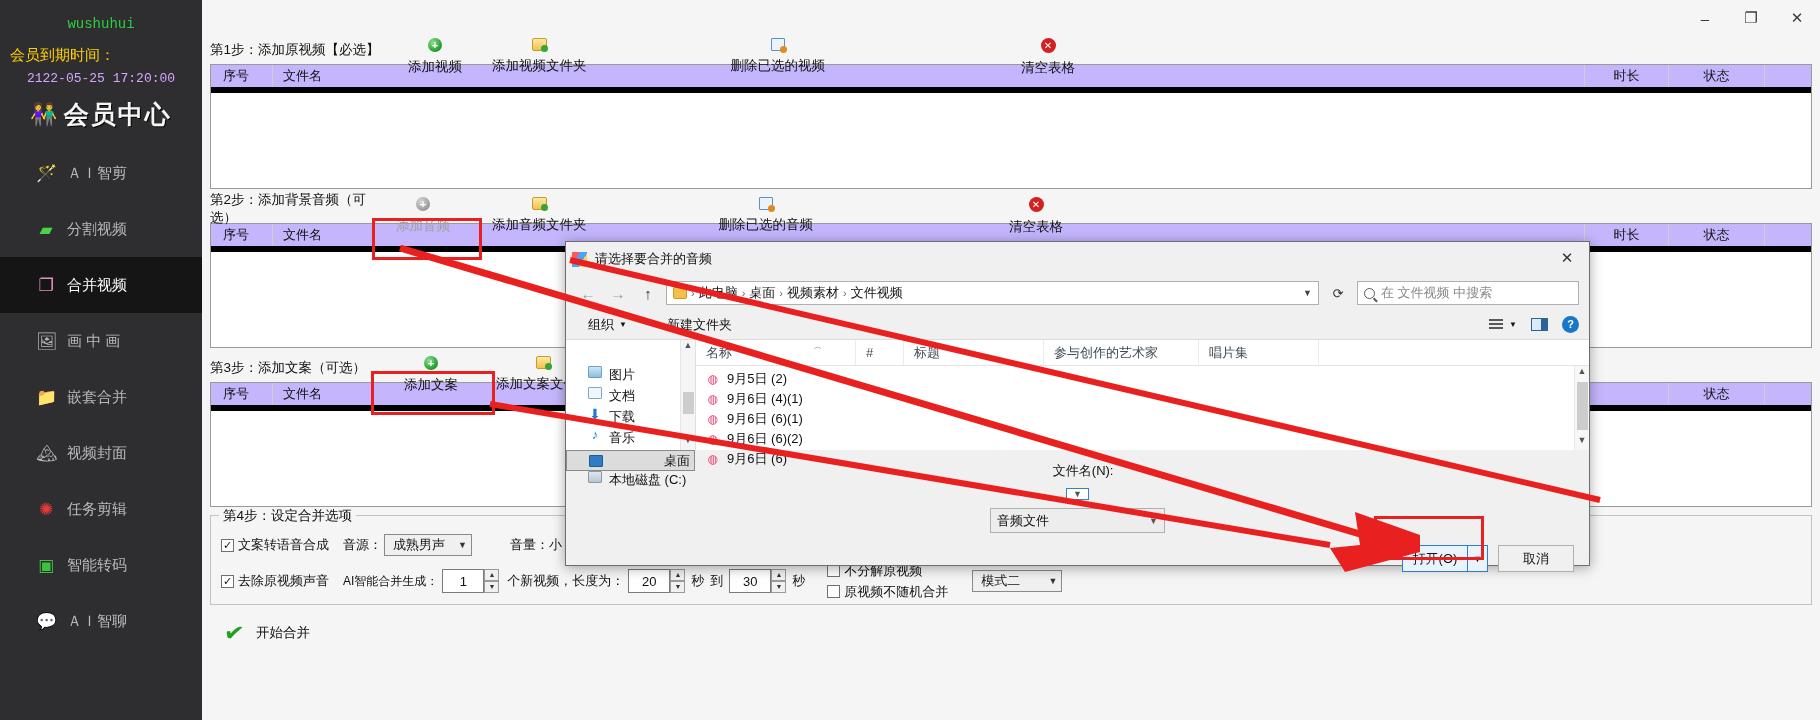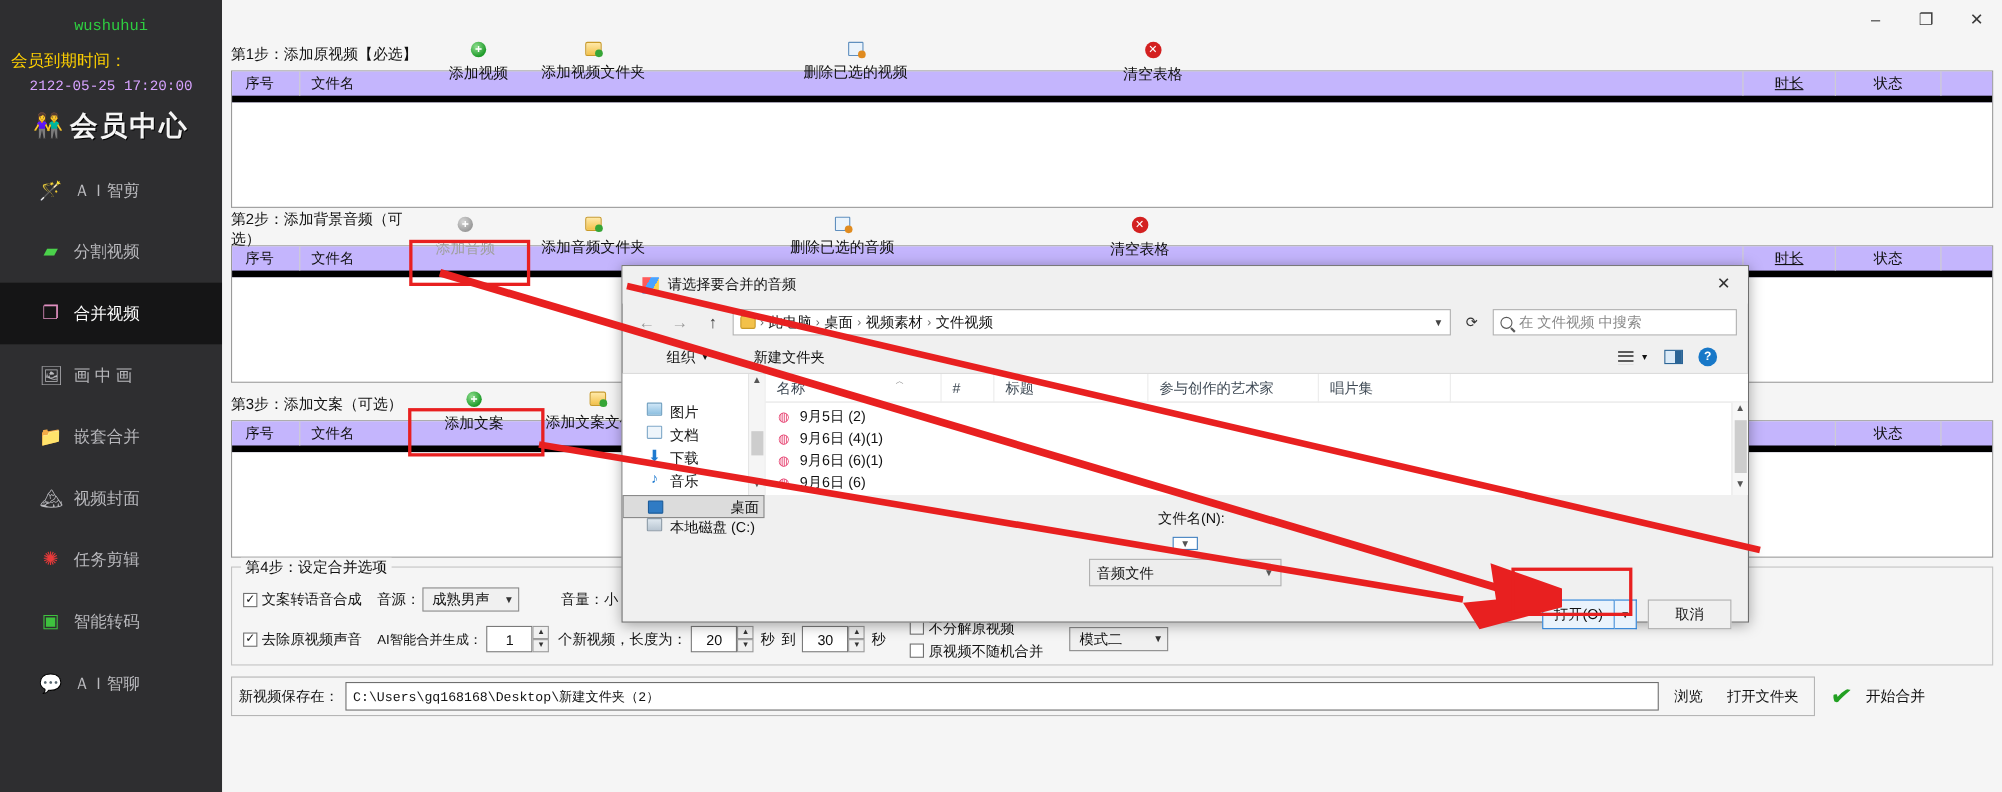--- a/index.html
+++ b/index.html
@@ -122,21 +122,21 @@
 
   
   .tablebox { background:#fff; border:1px solid #9a9a9a; margin:0 8px; }
   .thead {
     display:flex; height:28px; background:#c4b5fd; border-bottom:6px solid #000000;
     font-size:13px;
   }
   .thead .th { border-right:1px solid #cfcfcf; display:flex; align-items:center; }
   .th.c-idx { width:62px; padding-left:12px; }
   .th.c-name { flex:1; padding-left:10px; }
-  .th.c-dur { width:84px; justify-content:center;text-decoration:underline; }
+  .th.c-dur { width:84px; justify-content:center; }
   .th.c-state { width:96px; justify-content:center; }
   .th.c-end { width:46px; border-right:none; }
   .tbody { background:#fff; }
 
   
   .fieldset {
     margin:8px 8px 0 8px; border:1px solid #c3c3c3; position:relative;
     background:#f5f5f5; padding:10px 10px 8px 10px;
   }
   .fieldset > .legend {
@@ -193,21 +193,21 @@
     padding-left:14px; cursor:pointer; font-size:13.5px; background:#f5f5f5;
   }
   .check-green { color:#22a022; font-size:24px; font-weight:bold; transform:rotate(8deg); }
 
   
   #dialog {
     position:absolute; left:565px; top:241px; width:1025px; height:325px;
     background:#f0f0f0; border:1px solid #6e6e6e; box-shadow:0 2px 12px rgba(0,0,0,.35);
     font-size:13px;
   }
-  .dlg-title { height:34px; display:flex; align-items:center; padding-left:18px; gap:8px; background:#f0f0f0;}
+  .dlg-title { height:34px; display:flex; align-items:center; padding-left:6px; gap:8px; background:#f0f0f0;}
   .dlg-ico {
     width:15px;height:15px;flex:none;
     background:linear-gradient(120deg,#ff5a5a 0 33%,#4aa3ff 33% 66%,#ffd24d 66%);
   }
   .dlg-close { position:absolute; right:0; top:0; width:44px; height:32px;
     display:flex;align-items:center;justify-content:center;font-size:15px;color:#333;cursor:pointer;}
   .navbar { display:flex; align-items:center; height:34px; padding:0 10px; gap:6px; }
   .navarrow { width:24px;text-align:center;color:#9a9a9a;font-size:15px;cursor:pointer; }
   .navarrow.up { color:#3a3a3a; }
   .crumbs {
@@ -219,21 +219,21 @@
   .crumb { cursor:pointer; }
   .caret { margin-left:auto; font-size:9px; color:#444; cursor:pointer; }
   .refresh { width:26px;text-align:center;color:#333;font-size:13px;cursor:pointer; }
   .search {
     width:222px; height:24px; border:1px solid #b0b0b0; background:#fff;
     display:flex; align-items:center; gap:6px; padding:0 6px; color:#888;
   }
   .mag { width:11px;height:11px;border:1.6px solid #5a5a5a;border-radius:50%;position:relative;flex:none;}
   .mag::after{content:"";position:absolute;right:-4px;bottom:-3px;width:5px;height:1.6px;background:#5a5a5a;transform:rotate(45deg);}
   .cmdbar {
-    height:30px; display:flex; align-items:center; gap:16px; padding:0 28px;
+    height:30px; display:flex; align-items:center; gap:16px; padding:0 10px;
     border-bottom:1px solid #dcdcdc;
   }
   .cmd { padding:0 12px; cursor:pointer; display:flex; align-items:center; gap:5px; }
   .viewgroup { margin-left:auto; display:flex; align-items:center; gap:14px; }
   .ic-list { width:14px;height:12px;
     background:repeating-linear-gradient(to bottom,#5a5a5a 0 2px,transparent 2px 4px);}
   .ic-pane { width:17px;height:13px;border:1.5px solid #2a6496; background:linear-gradient(to right,#dbeaf7 60%,#2a6496 60%); }
   .ic-help { width:17px;height:17px;border-radius:50%;background:#1878c8;color:#fff;
     font-size:11px;line-height:17px;text-align:center;font-weight:bold; }
   .dlg-body { display:flex; height:110px; }
@@ -507,26 +507,20 @@
       </span>
 
       <span class="sel" style="width:90px;margin-left:24px">
         <span>模式二</span>
         <span class="cv">▼</span>
       </span>
     </div>
   </div>
 
   <div class="bottombar">
-    <div class="pathbox">
-      <span>新视频保存在：</span>
-      <span class="pathinput">C:\Users\gq168168\Desktop\新建文件夹（2）</span>
-      <span class="linkbtn">浏览</span>
-      <span class="linkbtn">打开文件夹</span>
-    </div>
     <div class="startbtn">
       <span class="check-green">✔</span>
       <span>开始合并</span>
     </div>
   </div>
 </div>
 
 <div id="dialog">
   <div class="dlg-title">
     <span class="dlg-ico"></span>
@@ -626,20 +620,24 @@
         <div class="filerow">
           <span class="ic-audio">◍</span>
           <span>9月6日 (4)(1)</span>
         </div>
         <div class="filerow">
           <span class="ic-audio">◍</span>
           <span>9月6日 (6)(1)</span>
         </div>
         <div class="filerow">
           <span class="ic-audio">◍</span>
+          <span>9月6日 (6)(2)</span>
+        </div>
+        <div class="filerow">
+          <span class="ic-audio">◍</span>
           <span>9月6日 (6)</span>
         </div>
       </div>
       <div class="filescroll">
         <div class="up">▲</div>
         <div class="thumb3"></div>
         <div class="dn" style="position:absolute;bottom:0;left:0;right:0">▼</div>
       </div>
     </div>
   </div>

